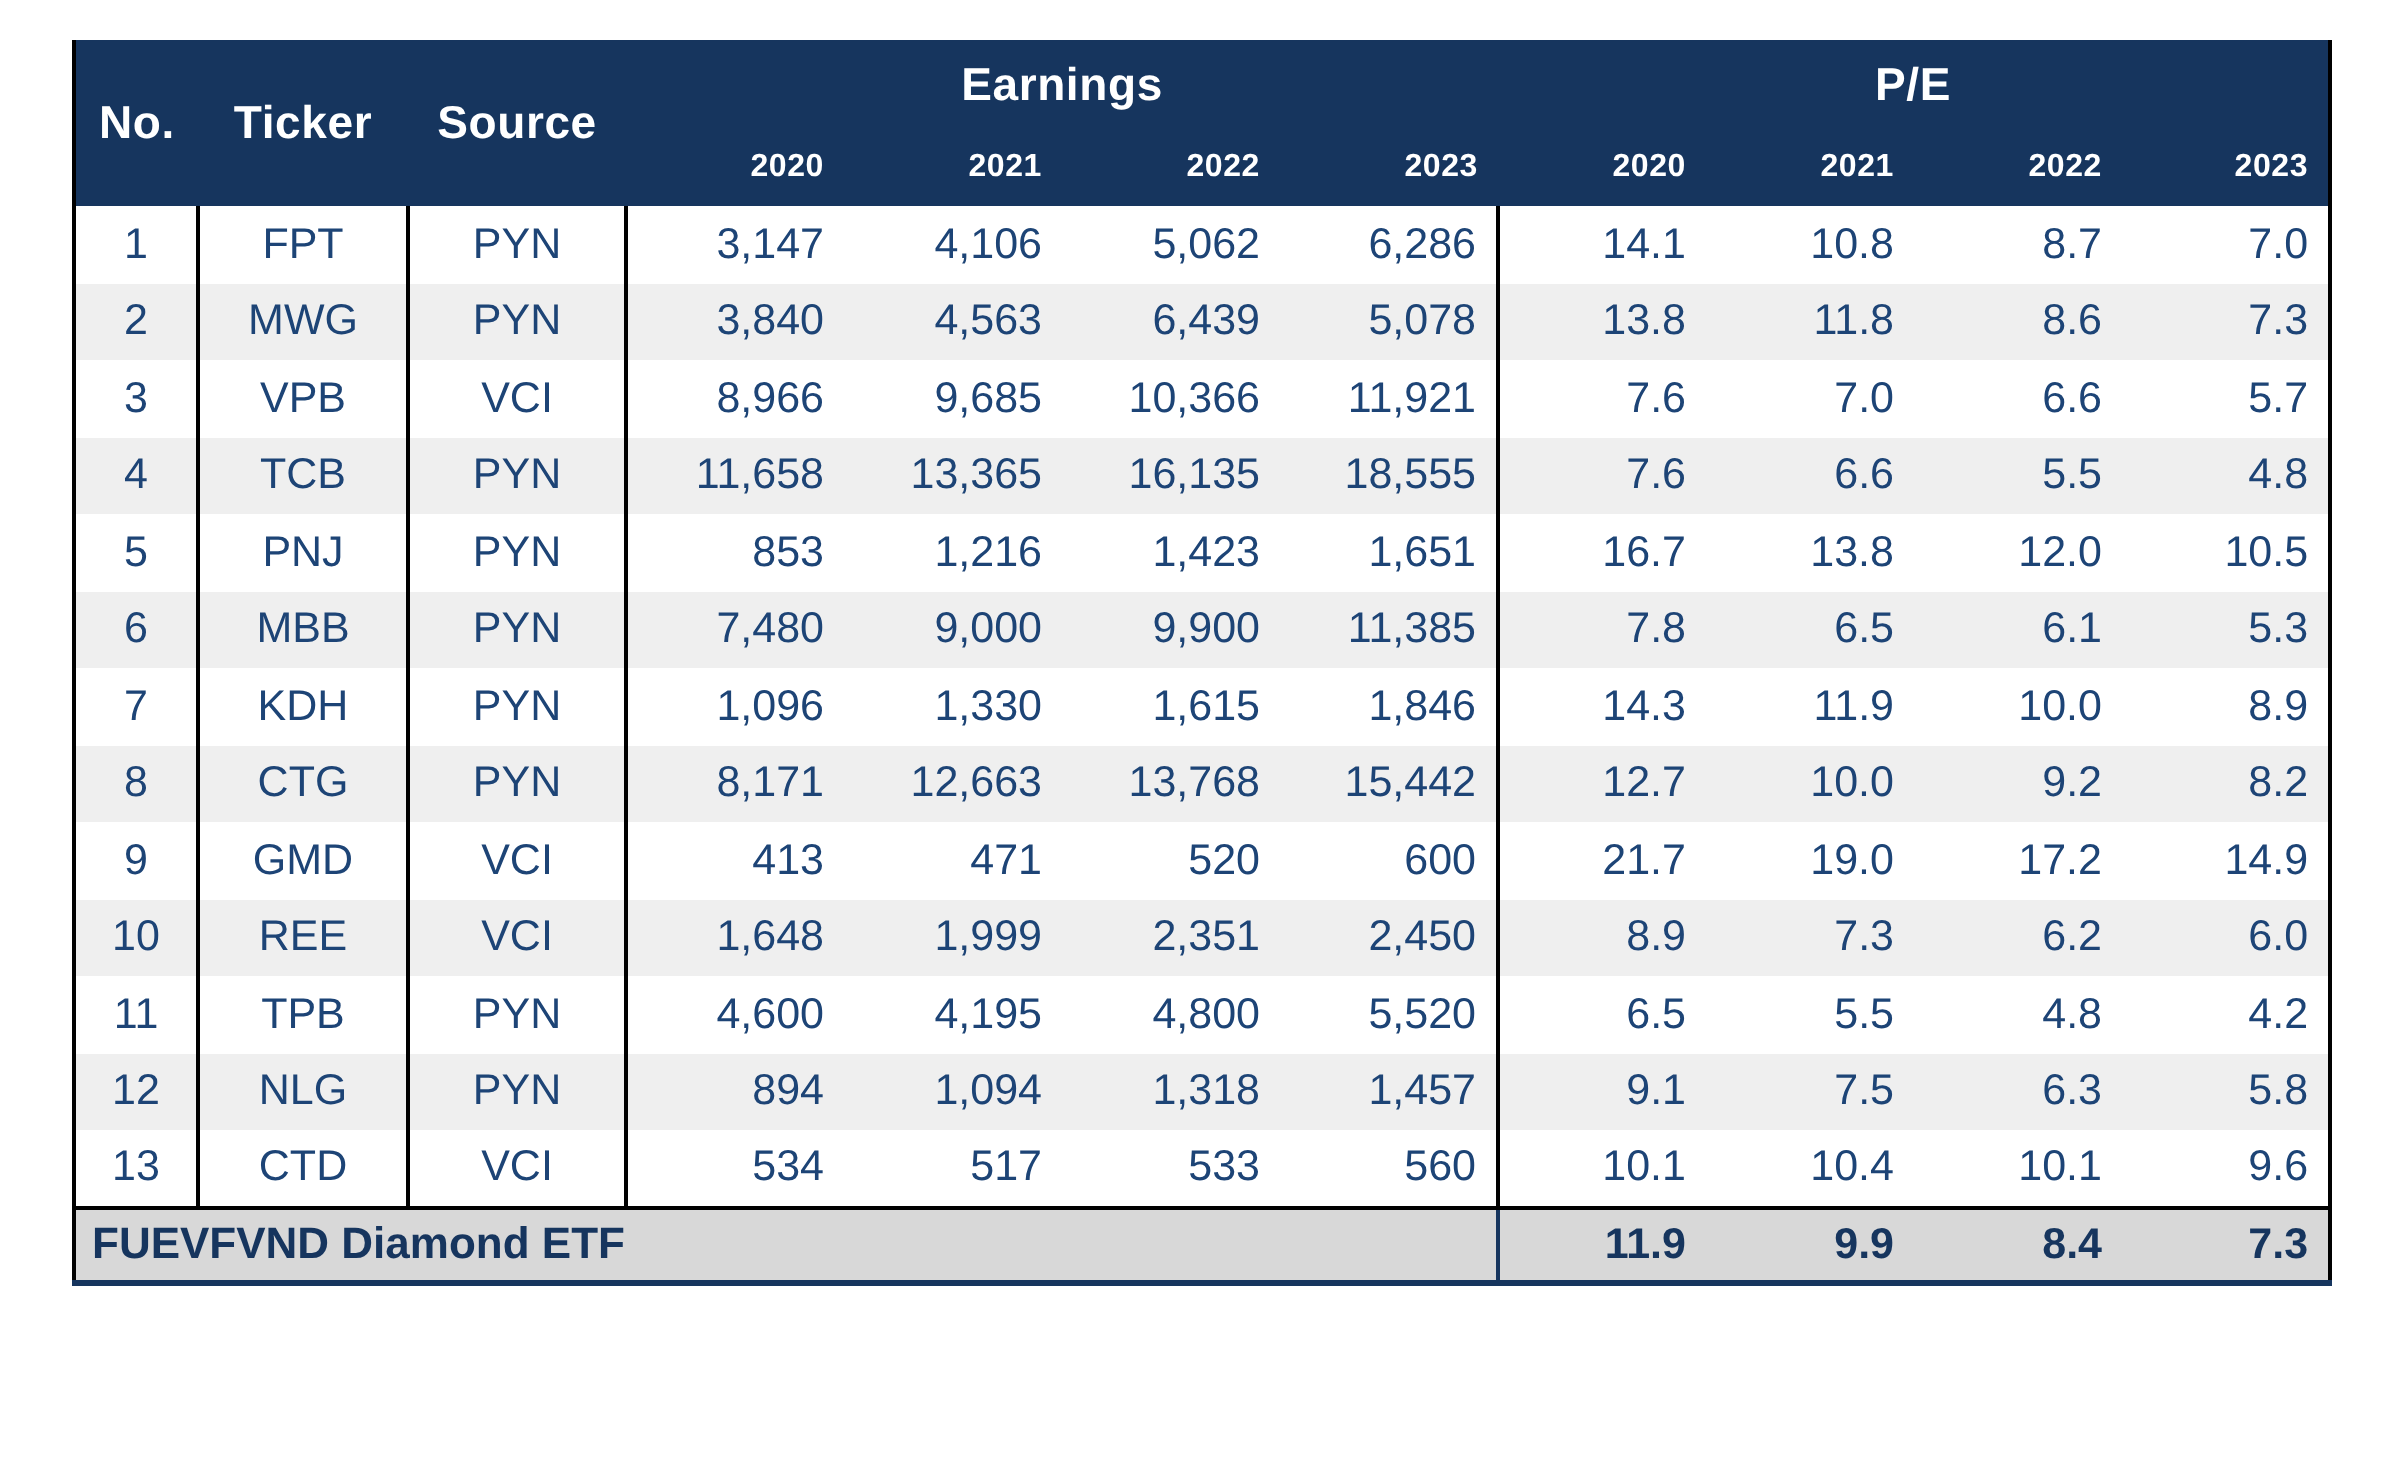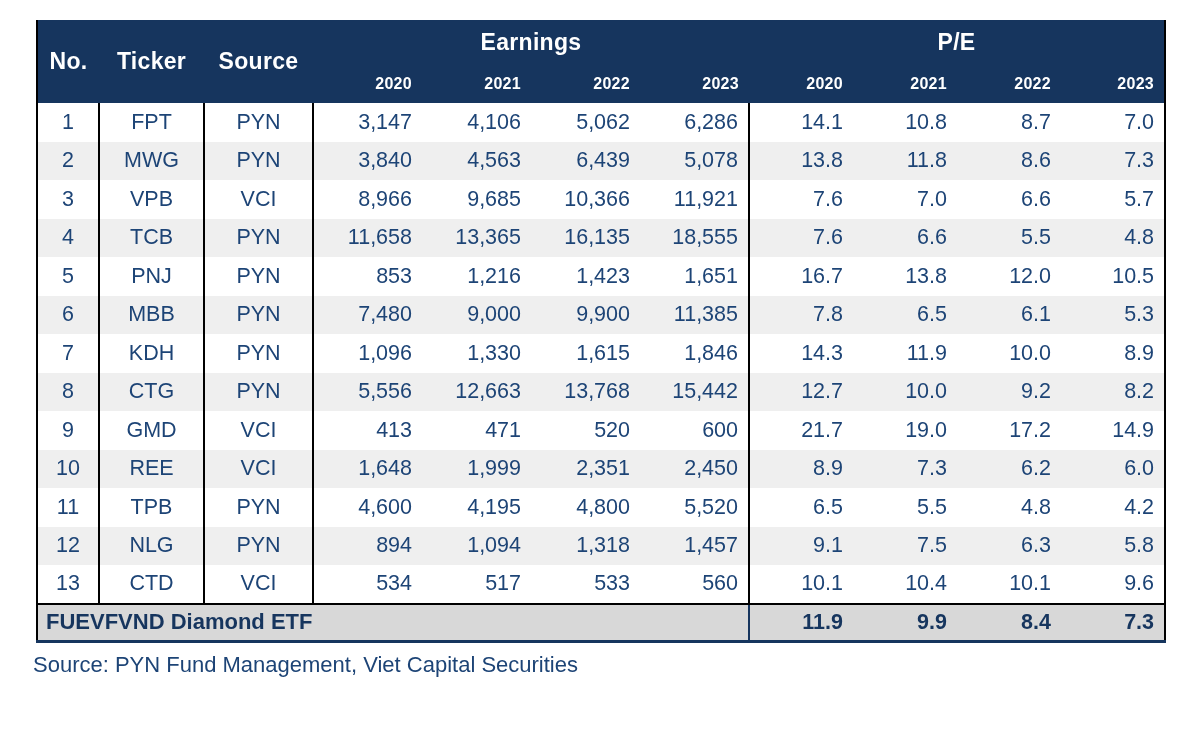--- a/index.html
+++ b/index.html
@@ -216,21 +216,21 @@
           <td class="num sep">1,846</td>
           <td class="num">14.3</td>
           <td class="num">11.9</td>
           <td class="num">10.0</td>
           <td class="num">8.9</td>
         </tr>
         <tr>
           <td class="center sep">8</td>
           <td class="center sep">CTG</td>
           <td class="center sep">PYN</td>
-          <td class="num">5,556</td>
+          <td class="num">8,171</td>
           <td class="num">12,663</td>
           <td class="num">13,768</td>
           <td class="num sep">15,442</td>
           <td class="num">12.7</td>
           <td class="num">10.0</td>
           <td class="num">9.2</td>
           <td class="num">8.2</td>
         </tr>
         <tr>
           <td class="center sep">9</td>
@@ -303,15 +303,14 @@
       <tr class="summary">
         <td colspan="7" class="sum-label">FUEVFVND Diamond ETF</td>
         <td class="num sum-pe sum-pe-first">11.9</td>
         <td class="num sum-pe">9.9</td>
         <td class="num sum-pe">8.4</td>
         <td class="num sum-pe">7.3</td>
       </tr>
     </tfoot>
   </table>
 
-  <div class="footer-note">Source: PYN Fund Management, Viet Capital Securities</div>
 
 </div>
 
 </body></html>

